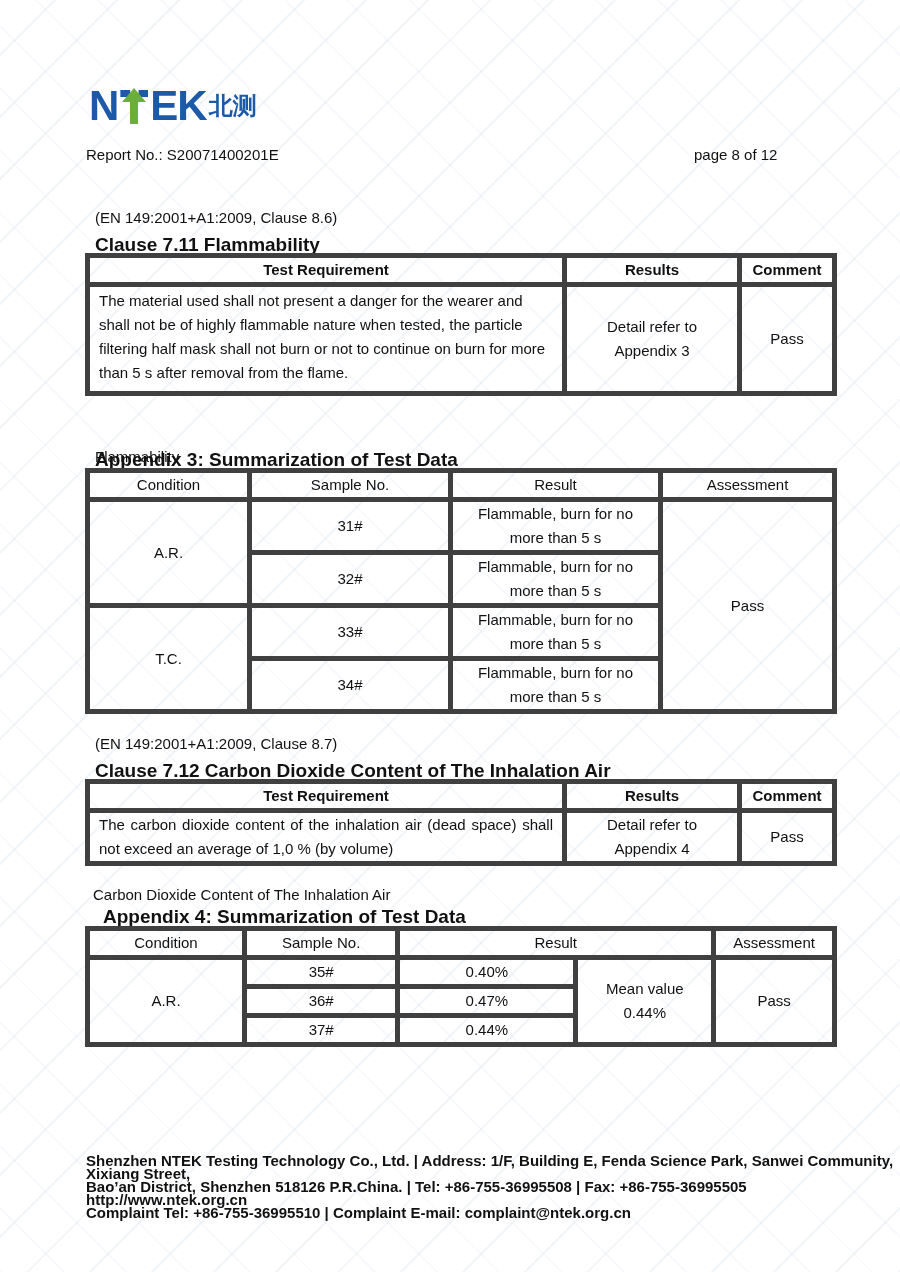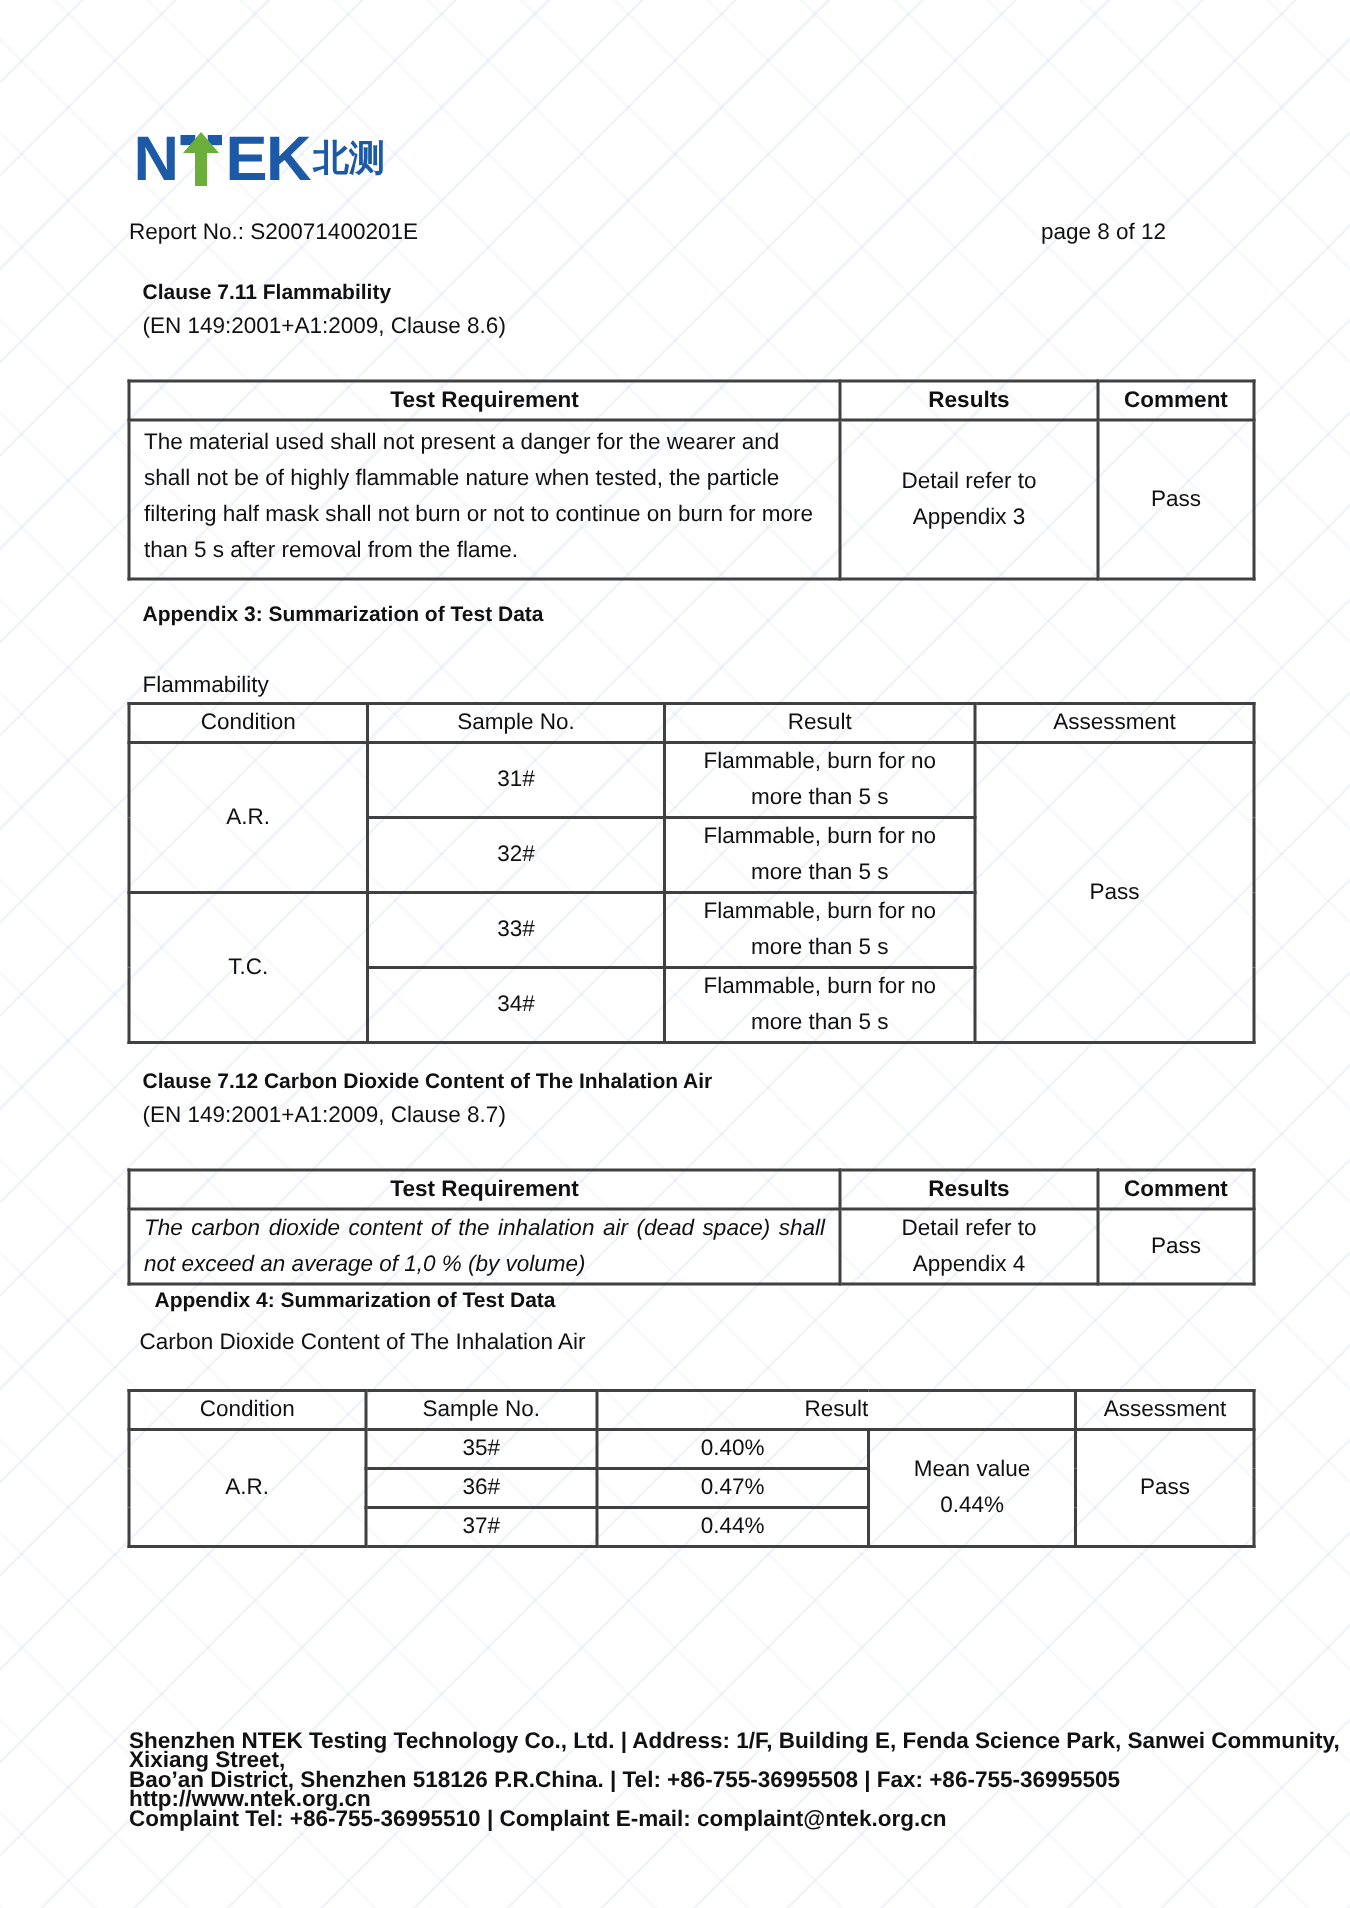--- a/index.html
+++ b/index.html
@@ -16,27 +16,27 @@
   }
   .page { position:absolute; inset:0; z-index:1; }
   .logo { position:absolute; left:89px; top:86px; height:40px; display:flex; align-items:center; }
   .logo .lt { font-family:"Liberation Sans", sans-serif; font-weight:bold; font-size:42px; color:#1c5aa8; letter-spacing:-1px; line-height:40px; }
   .logo .arrow { display:inline-block; position:relative; width:28px; height:36px; margin:0 2px; }
   .logo .arrow .shaft { position:absolute; left:10px; top:12px; width:8px; height:24px; background:#6cae3a; }
   .logo .arrow .head { position:absolute; left:2px; top:0; width:0; height:0; border-left:12px solid transparent; border-right:12px solid transparent; border-bottom:14px solid #6cae3a; }
   .logo .arrow .bar { position:absolute; left:0; top:2px; width:28px; height:7px; background:#1c5aa8; clip-path:polygon(0 0,35% 0,35% 100%,0 100%,0 0,65% 0,100% 0,100% 100%,65% 100%,65% 0); }
   .logo .cn { font-weight:bold; font-size:24px; color:#1c5aa8; margin-left:2px; line-height:40px; }
   .hdr { position:absolute; top:146px; font-size:15px; }
-  .h-bold { position:absolute; font-weight:bold; font-size:14px; }
+  .h-bold { position:absolute; font-weight:bold; font-size:19px;margin-top:48px; }
   .h-norm { position:absolute; font-size:15px; }
   table { position:absolute; border-collapse:collapse; font-size:15px; }
-  td, th { border:2px solid #404040; text-align:center; vertical-align:middle; padding:0 8px; line-height:24px; font-weight:normal; }
+  td, th { border:5px solid #404040; text-align:center; vertical-align:middle; padding:0 8px; line-height:24px; font-weight:normal; }
   th.b { font-weight:bold; }
   td.left { text-align:left; }
-  td.just { text-align:justify;font-style:italic; }
+  td.just { text-align:justify; }
   .footer { position:absolute; left:86px; top:1154px; font-size:15px; font-weight:bold; line-height:13px; color:#111; }
 </style>
 </head>
 <body>
 
 <div class="watermark"></div>
 
 <div class="page">
 
   <div class="logo">

